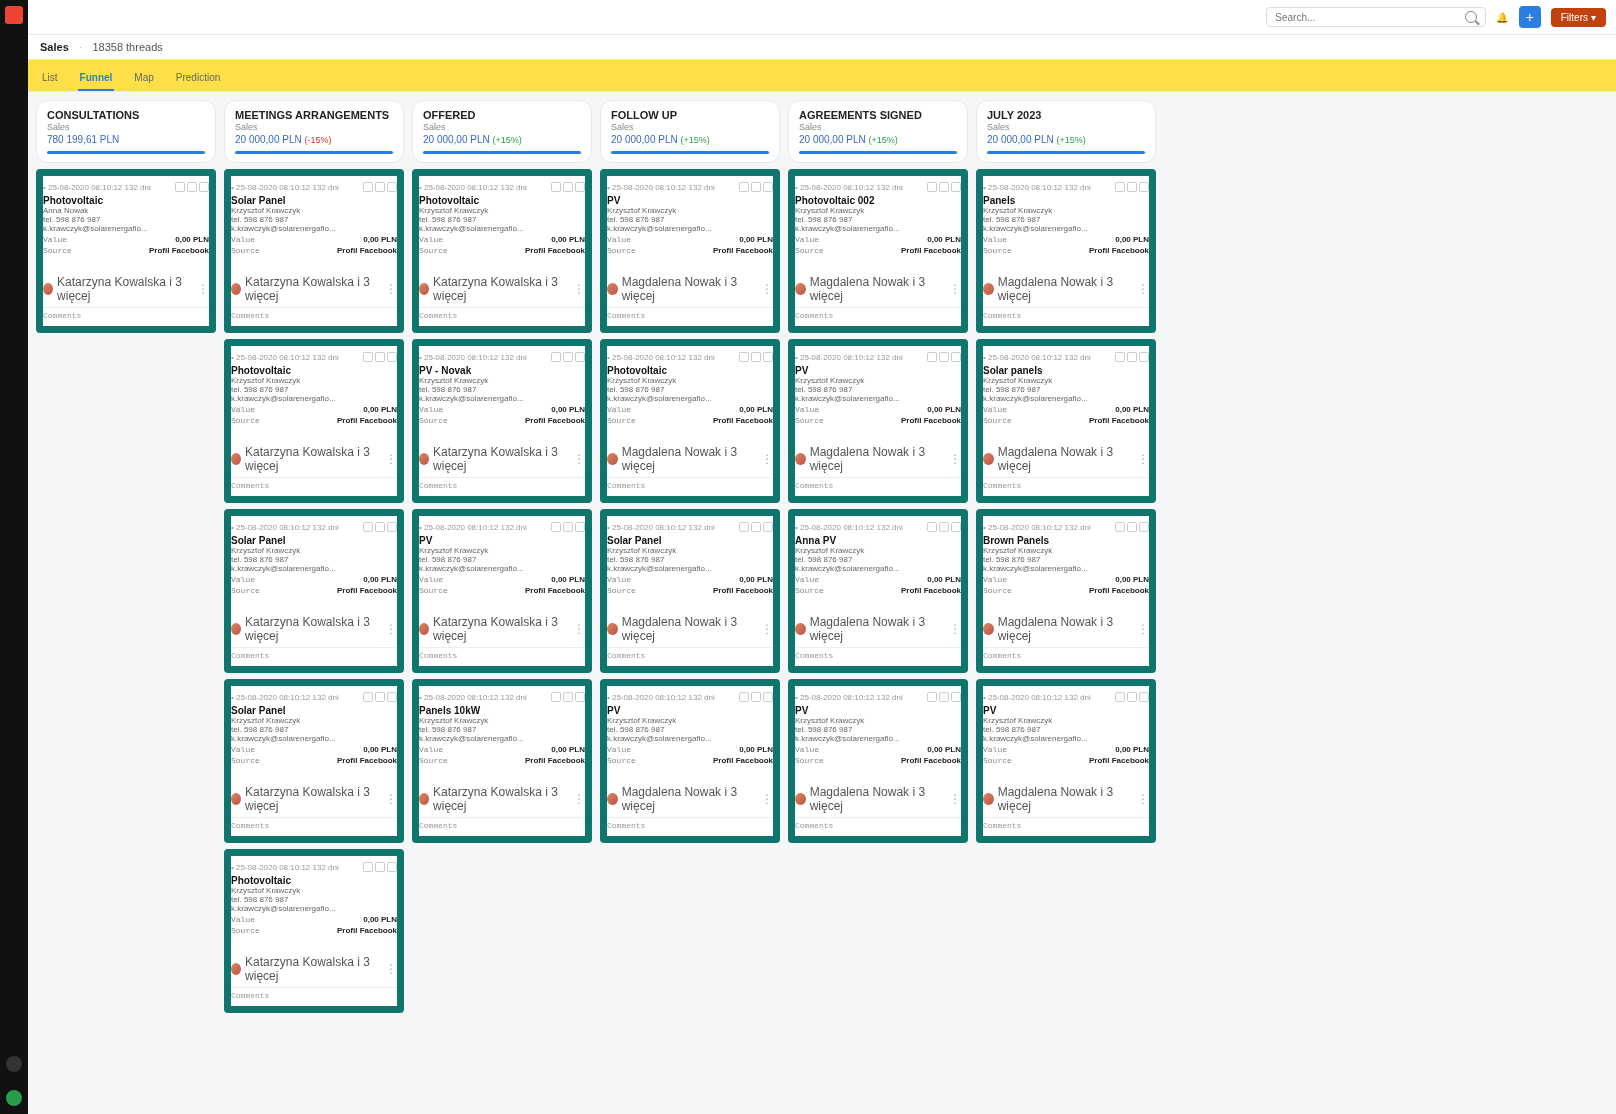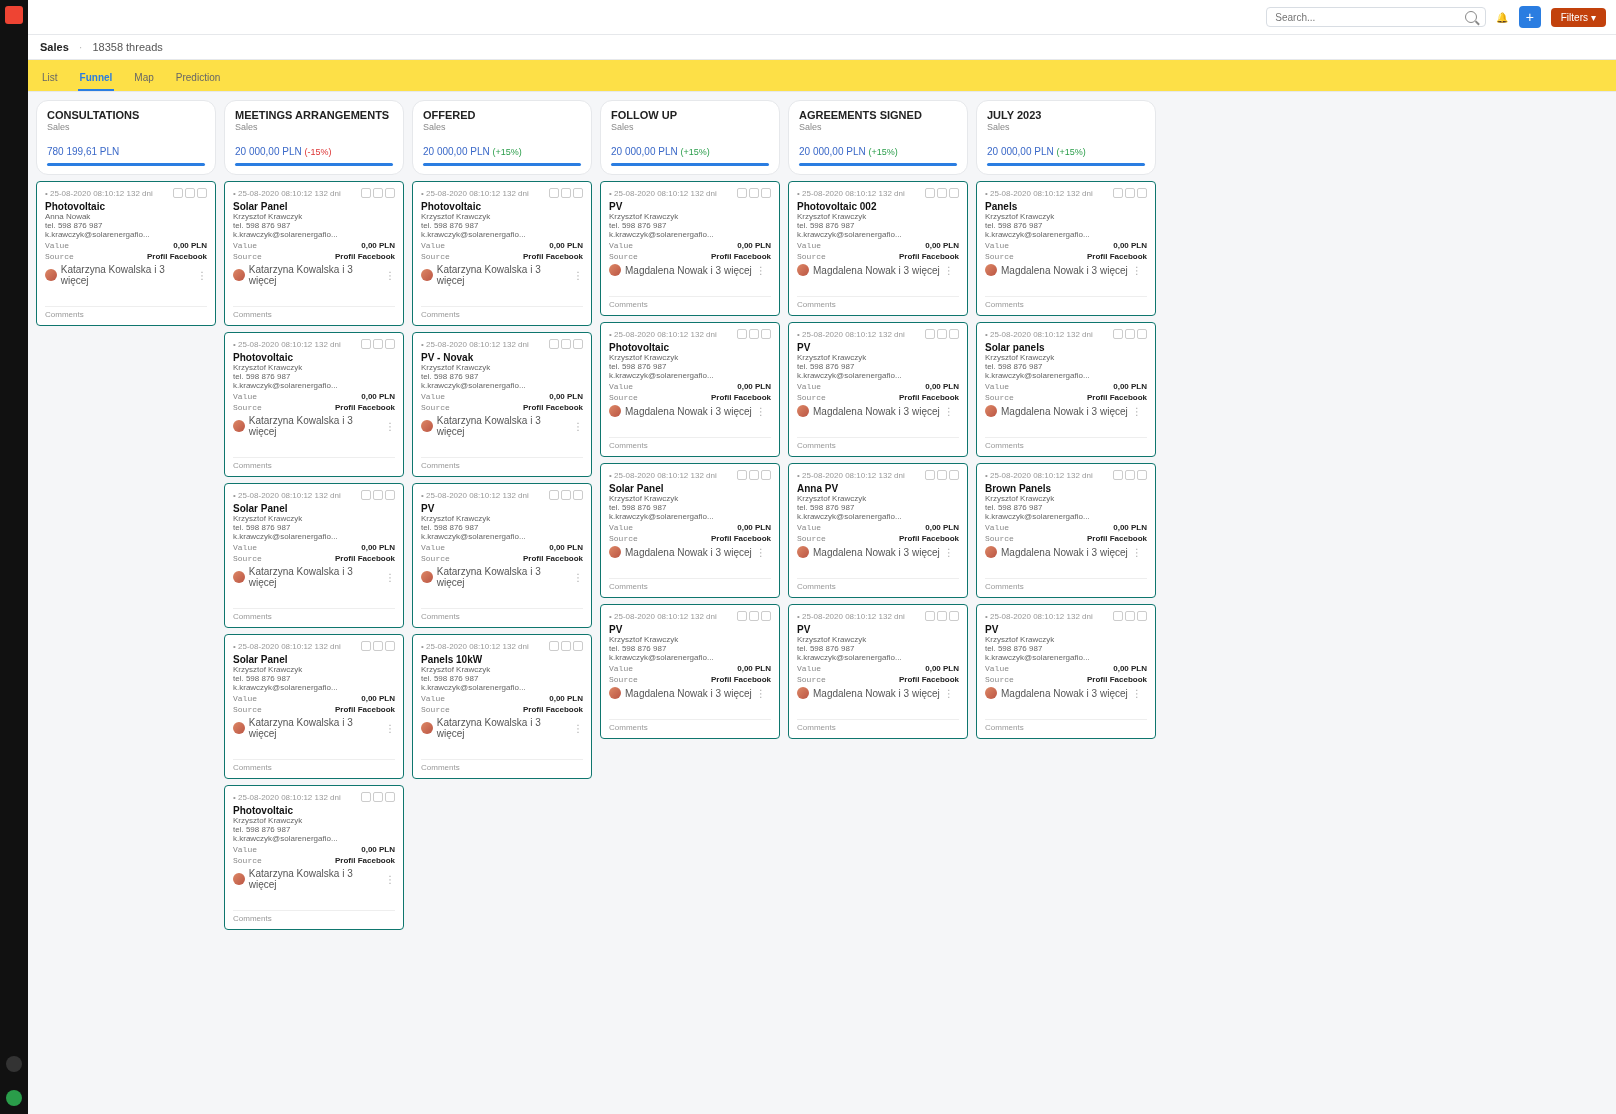--- a/index.html
+++ b/index.html
@@ -22,39 +22,39 @@
   .subbar .crumb { font-weight: 600; color: #222; }
   .subbar .sep { color: #bbb; }
   .tabs { display: flex; gap: 18px; padding: 6px 12px 0; background: #fde047; border-bottom: 1px solid #e6e8eb; font-size: 10px; }
   .tab { padding: 6px 2px; color: #666; cursor: pointer; border-bottom: 2px solid transparent; }
   .tab.active { color: #2a7de1; border-bottom-color: #2a7de1; font-weight: 600; }
   .board { flex: 1; display: flex; overflow-x: auto; overflow-y: hidden; padding: 8px; gap: 8px; background: #f5f6f8; }
   .col { min-width: 180px; width: 180px; display: flex; flex-direction: column; gap: 6px; }
   .col-head { background: #fff; border-radius: 12px; padding: 8px 10px; border: 1px solid #e6e8eb; }
   .col-head .title { font-weight: 700; font-size: 11px; color: #222; }
   .col-head .sub { font-size: 9px; color: #888; margin-top: 1px; }
-  .col-head .amount { font-size: 10px; color: #3a68c8; margin-top: 14px; }
+  .col-head .amount { font-size: 10px; color: #3a68c8; margin-top: 2px; }
   .col-head .pct { font-size: 9px; }
   .pct.neg { color: #d33; }
   .pct.pos { color: #2a9d4a; }
   .col-bar { height: 3px; background: #2a7de1; border-radius: 2px; margin-top: 6px; }
   .col-cards { flex: 1; display: flex; flex-direction: column; gap: 6px; overflow-y: auto; }
-  .card { background: #fff; border: 1px solid #0f766e; border-radius: 4px; padding: 6px 8px; font-size: 8.5px; color: #444; }
+  .card { background: #fff; border: 7px solid #0f766e; border-radius: 4px; padding: 6px 0; font-size: 8.5px; color: #444; }
   .card .meta { display: flex; justify-content: space-between; color: #999; font-size: 8px; align-items: center; }
   .card .meta-icons { display: flex; gap: 2px; }
   .card .meta-icons span { width: 10px; height: 10px; border: 1px solid #ccc; border-radius: 2px; display: inline-block; }
   .card .title { font-weight: 700; font-size: 10px; color: #111; margin-top: 3px; }
   .card .line { color: #666; font-size: 8px; }
   .card .row { display: flex; justify-content: space-between; margin-top: 2px; font-size: 8px; }
   .card .row .lbl { color: #888; font-family: Liberation Mono, monospace; }
   .card .row .val { color: #222; font-weight: 600; }
-  .card .assignee { display: flex; align-items: center; gap: 4px; font-size: 10px; color: #555; margin-top: 3px; }
+  .card .assignee { display: flex; align-items: center; gap: 4px; font-size: 12px; color: #555; margin-top: 20px; }
   .card .avatar { width: 12px; height: 12px; border-radius: 50%; background: linear-gradient(135deg,#d86,#b54); }
   .card .more { float: right; color: #aaa; cursor: pointer; }
-  .card .comments { border-top: 1px solid #eee; margin-top: 20px; padding-top: 3px; font-size: 8px; color: #999; }
+  .card .comments { border-top: 1px solid #eee; margin-top: 4px; padding-top: 3px; font-size: 8px; color: #999; font-family: Liberation Mono, monospace; }
 </style>
 </head>
 <body>
 
 <div class="app">
   <div class="sidebar">
     <div class="logo"></div>
     <div class="dot"></div>
     <div class="timer"></div>
   </div>

